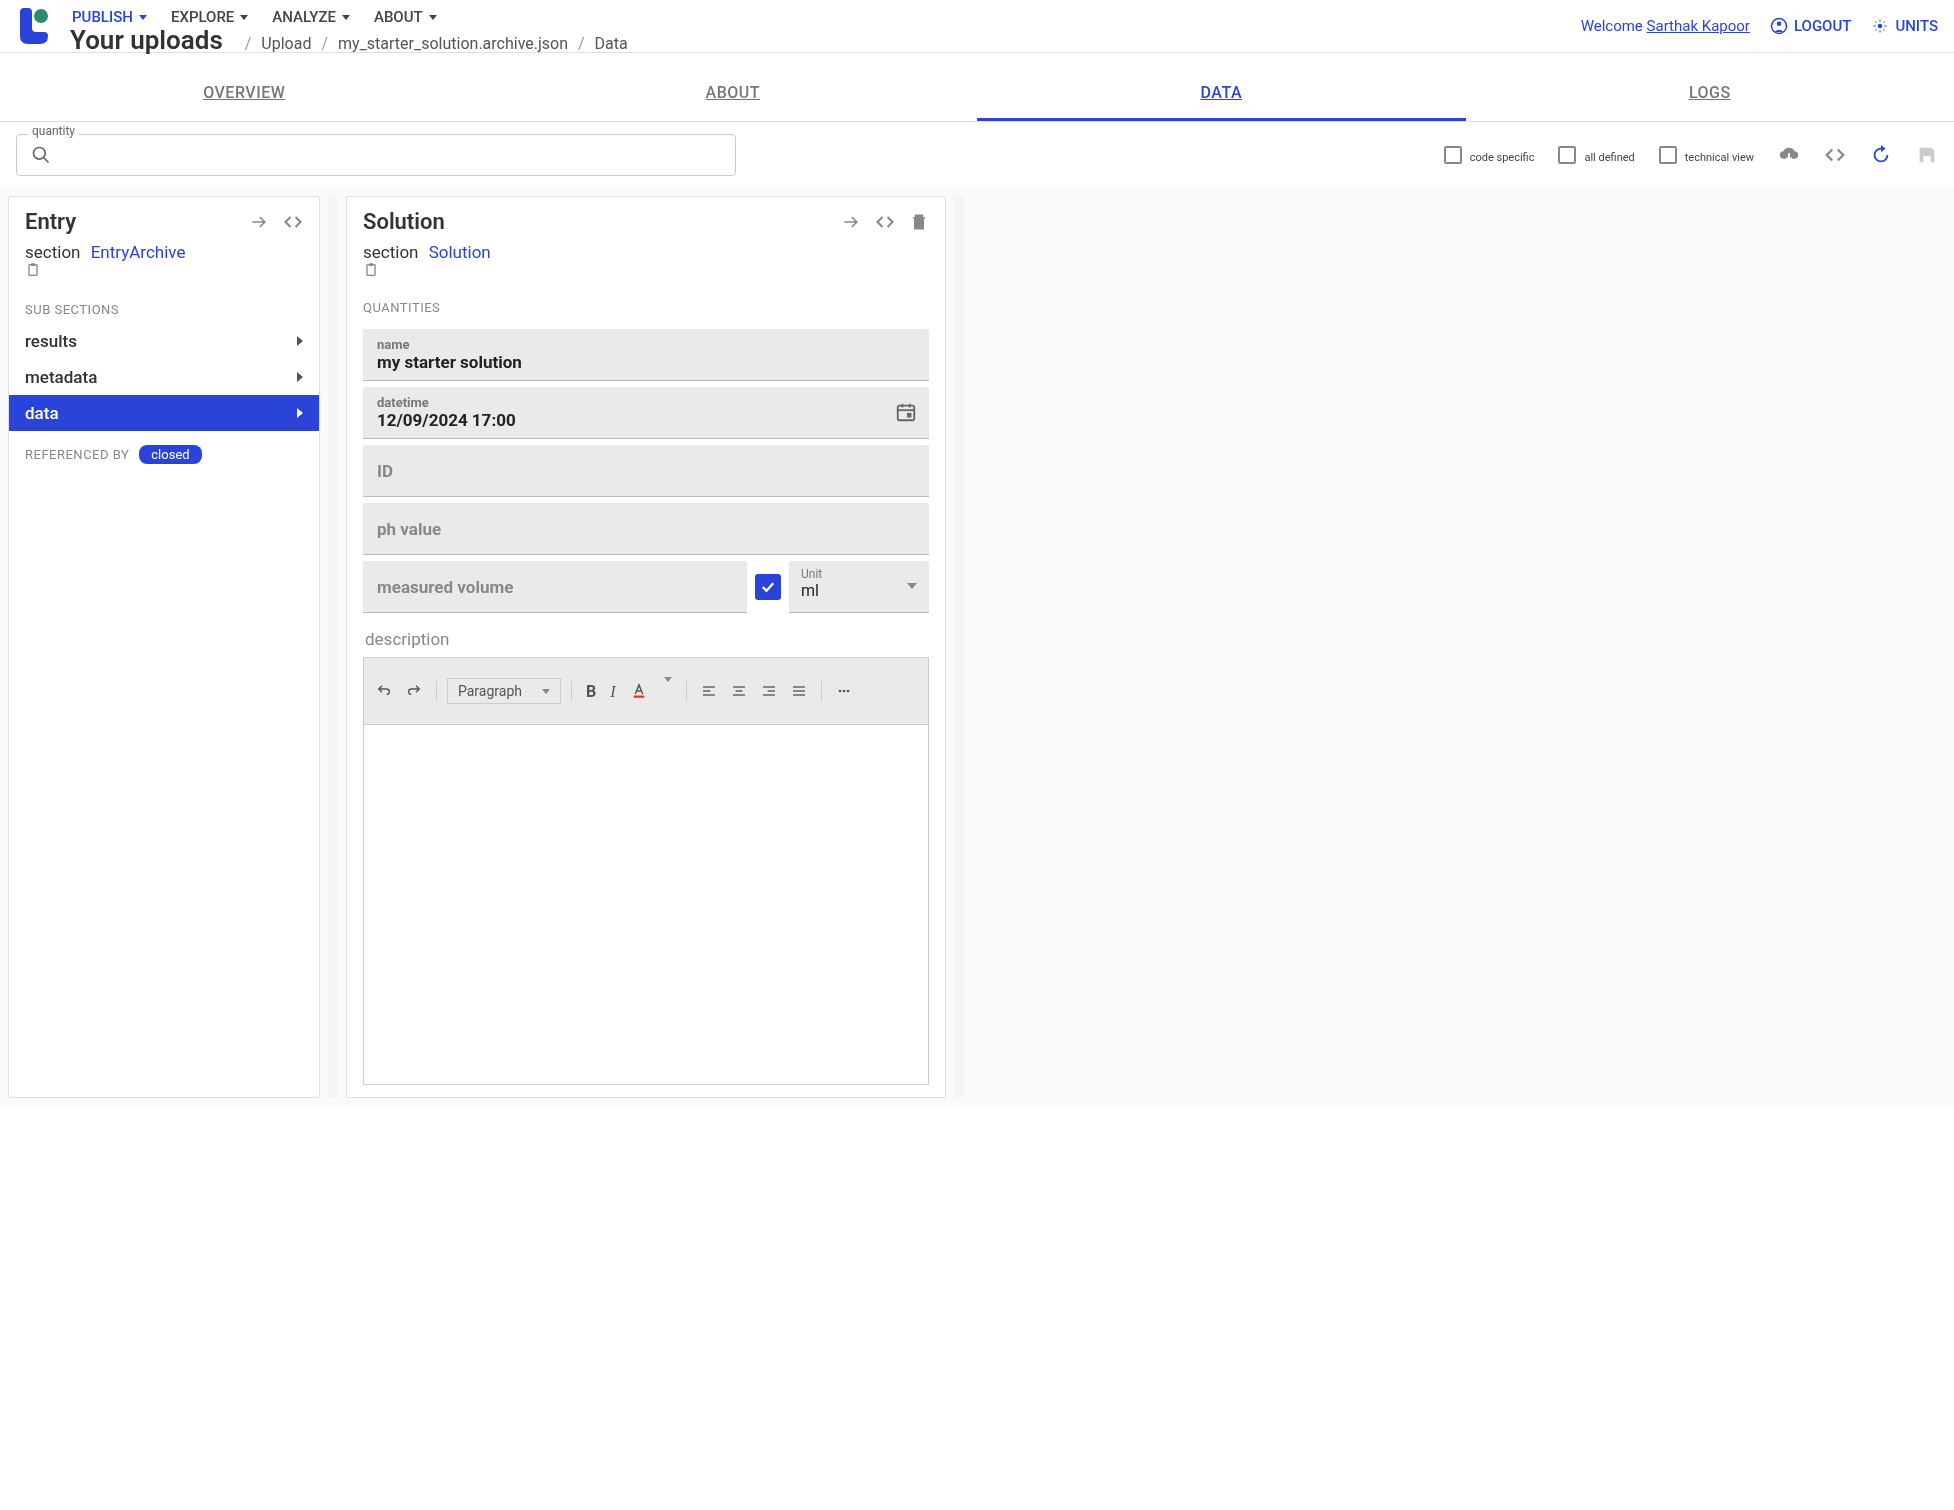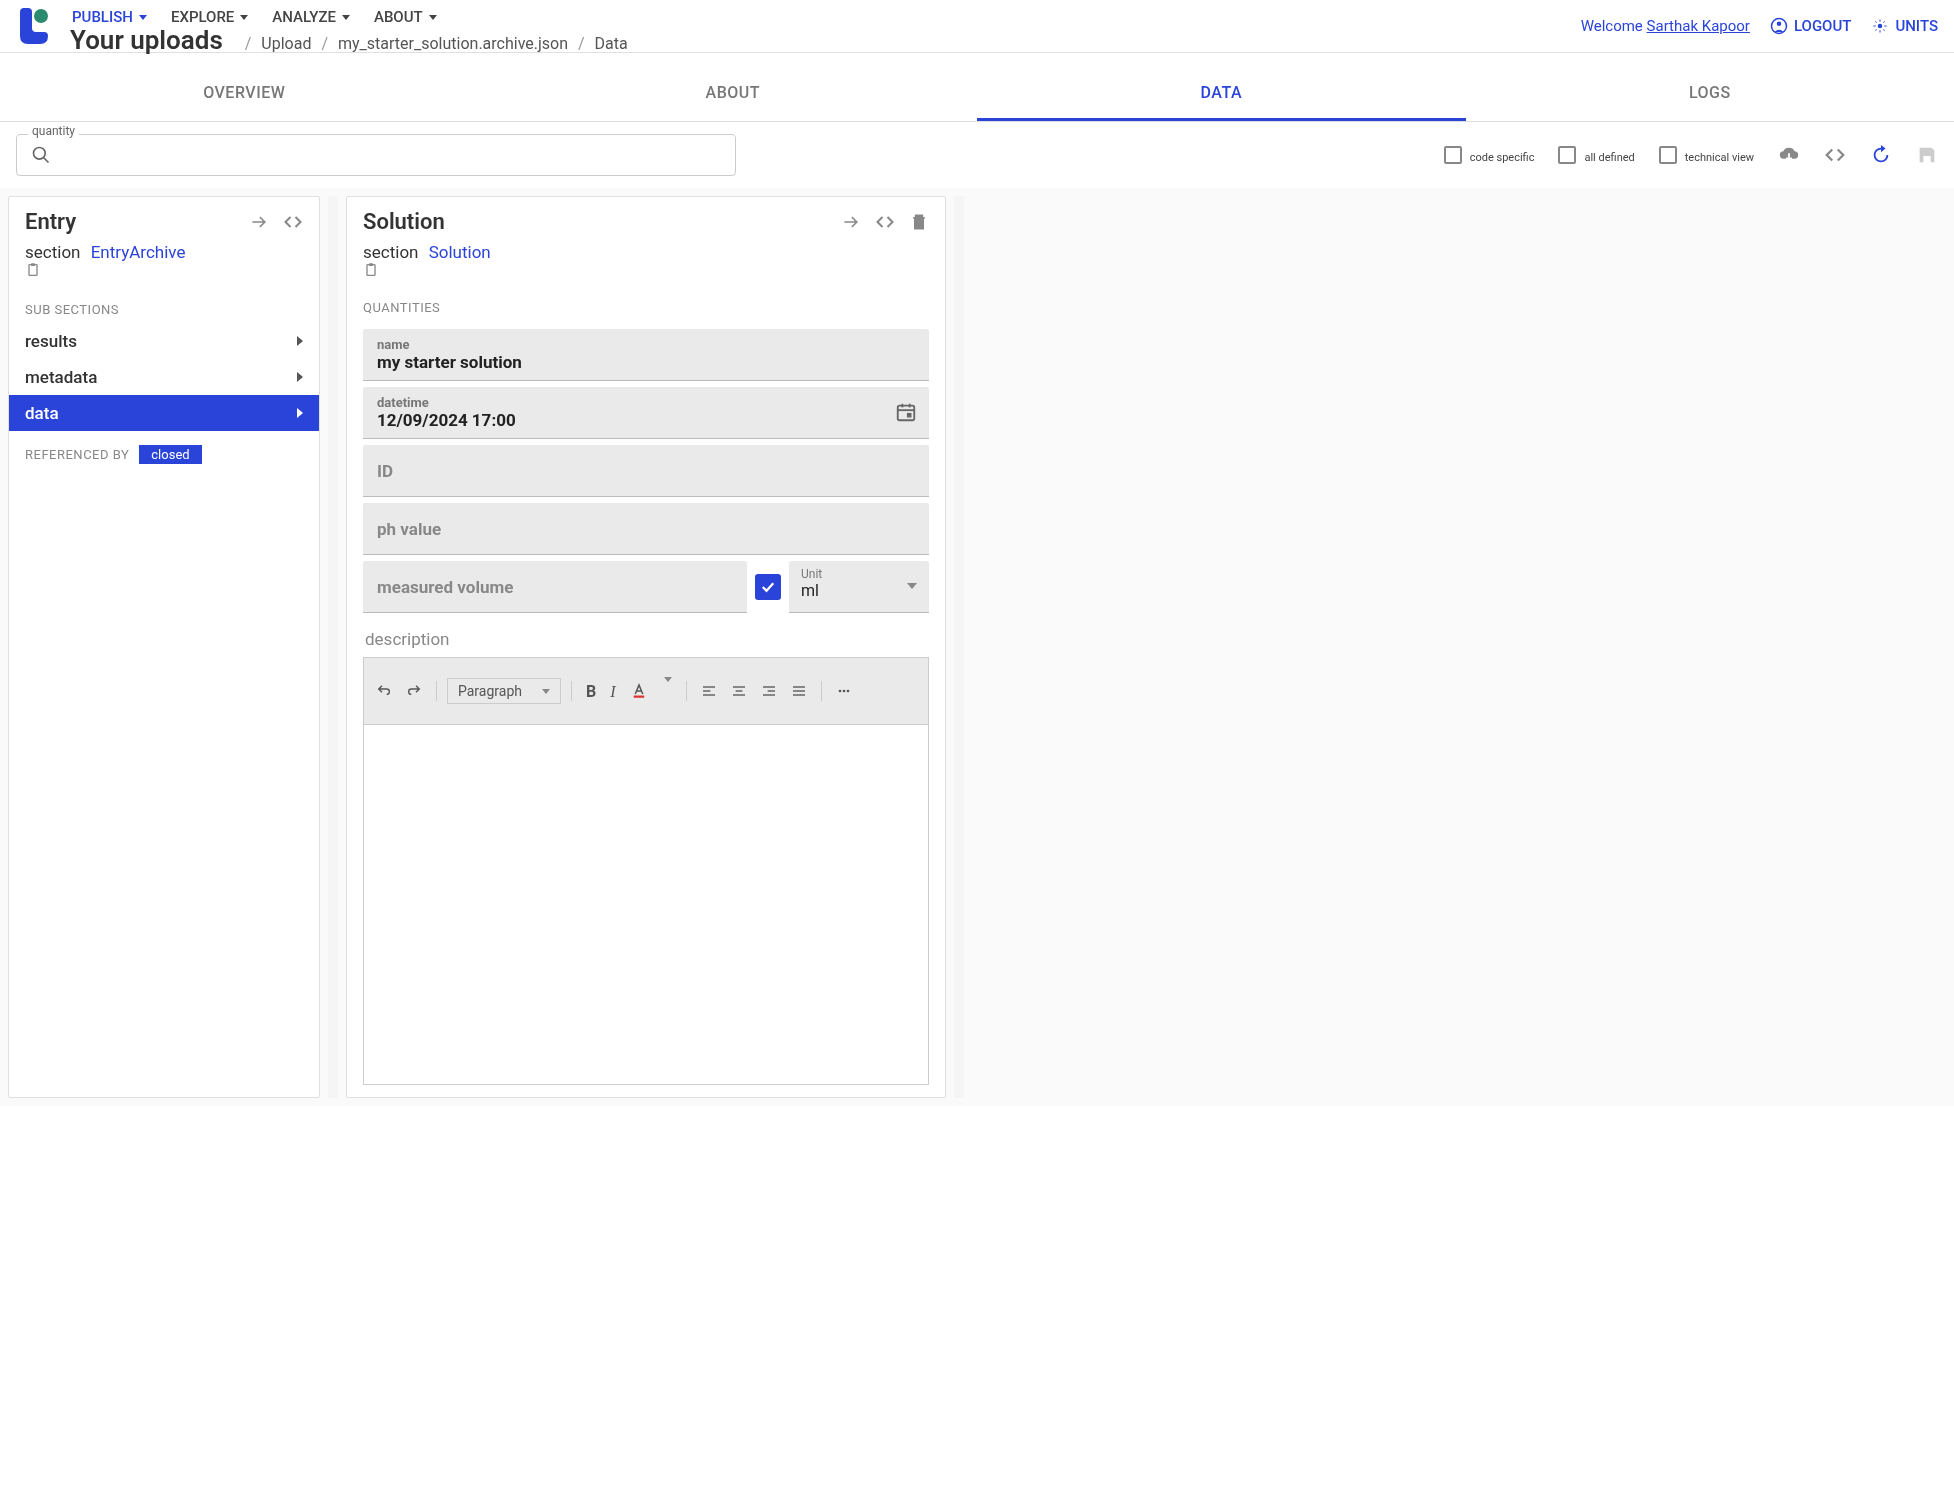--- a/index.html
+++ b/index.html
@@ -19,21 +19,21 @@
 .logout-btn, .units-btn { display: flex; align-items: center; gap: 6px; color: #2a44d9; font-weight: 500; cursor: pointer; }
 
 
 .breadcrumb-row { display: flex; align-items: baseline; padding: 0 16px 12px 70px; margin-top: -28px; }
 .page-title { font-size: 26px; font-weight: 600; margin-right: 16px; }
 .breadcrumb { color: #555; font-size: 16px; }
 .breadcrumb-sep { color: #999; margin: 0 6px; }
 
 
 .tabs { display: flex; border-bottom: 1px solid #ddd; }
-.tab { flex: 1; text-align: center; padding: 16px 8px; font-size: 16px; font-weight: 500; letter-spacing: 0.5px; color: #777; cursor: pointer; }
+.tab { flex: 1; text-align: center; padding: 16px 8px; font-size: 16px; font-weight: 500; letter-spacing: 0.5px; color: #777; cursor: pointer; text-decoration: underline; }
 .tab.active { color: #2a44d9; border-bottom: 3px solid #2a44d9; }
 
 
 .toolbar { display: flex; align-items: center; padding: 12px 16px; gap: 20px; background: #fff; }
 .search-wrap { position: relative; width: 720px; }
 .search-label { position: absolute; top: -10px; left: 12px; background: #fff; padding: 0 4px; font-size: 12px; color: #666; }
 .search-box { display: flex; align-items: center; border: 1px solid #ccc; border-radius: 4px; padding: 10px 14px; gap: 10px; }
 .search-input { border: none; outline: none; font-size: 18px; color: #777; width: 100%; }
 .toolbar-right { margin-left: auto; display: flex; align-items: center; gap: 24px; }
 .checkbox-item { display: flex; align-items: flex-end; gap: 8px; font-size: 11px; color: #444; cursor: pointer; }
@@ -57,21 +57,21 @@
 .clipboard-icon { color: #888; margin-left: 4px; }
 
 .subsections-label { padding: 16px 16px 6px; font-size: 13px; color: #888; letter-spacing: 0.5px; }
 .subsection-item { display: flex; align-items: center; justify-content: space-between; padding: 8px 16px; font-size: 17px; font-weight: 500; cursor: pointer; }
 .subsection-item.active { background: #2a44d9; color: #fff; }
 .sub-arrow { width: 0; height: 0; border-top: 5px solid transparent; border-bottom: 5px solid transparent; border-left: 6px solid #555; }
 .subsection-item.active .sub-arrow { border-left-color: #fff; }
 
 .referenced-row { padding: 14px 16px; display: flex; align-items: center; gap: 10px; }
 .ref-label { font-size: 13px; color: #888; letter-spacing: 0.5px; }
-.chip { background: #2a44d9; color: #fff; border-radius: 0; padding: 2px 12px; font-size: 13px; }
+.chip { background: #2a44d9; color: #fff; border-radius: 8px; padding: 2px 12px; font-size: 13px; }
 
 
 .quantities-label { padding: 14px 16px 8px; font-size: 13px; color: #888; letter-spacing: 0.5px; }
 .field { margin: 6px 16px; position: relative; }
 .field-box { background: #eaeaea; border-bottom: 1px solid #bbb; border-radius: 2px 2px 0 0; padding: 8px 14px; min-height: 52px; display: flex; flex-direction: column; justify-content: center; font-weight: bold; }
 .field-label { font-size: 13px; color: #777; }
 .field-value { font-size: 17px; color: #222; }
 .field-placeholder { font-size: 17px; color: #888; padding: 6px 0; }
 .field-row { display: flex; gap: 8px; align-items: stretch; margin: 6px 16px; }
 .field-row .field-box { flex: 1; margin: 0; }

